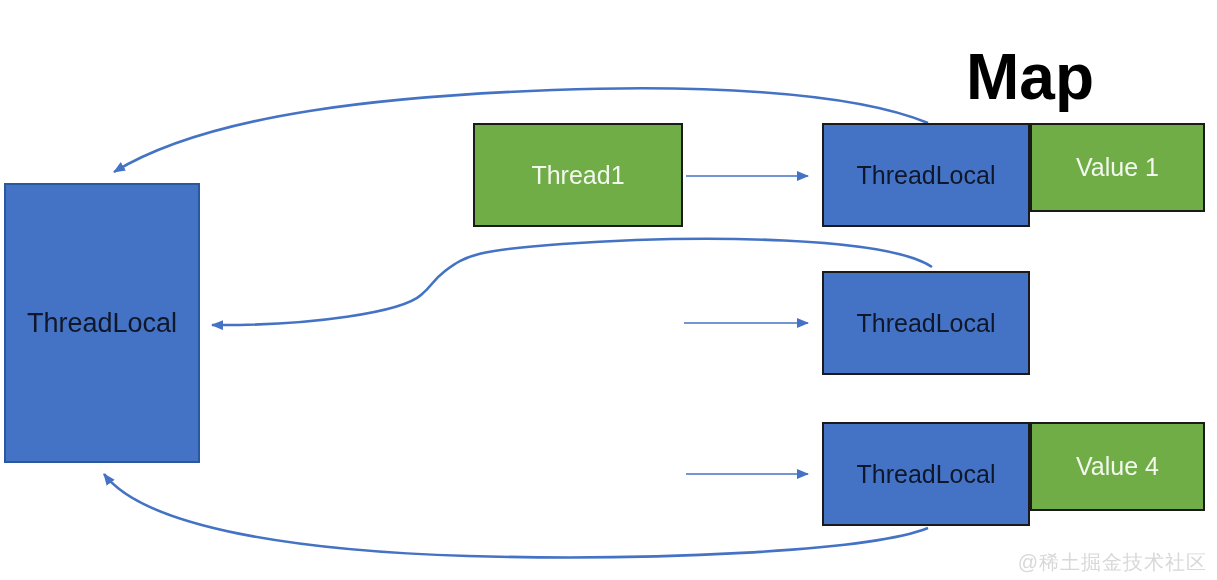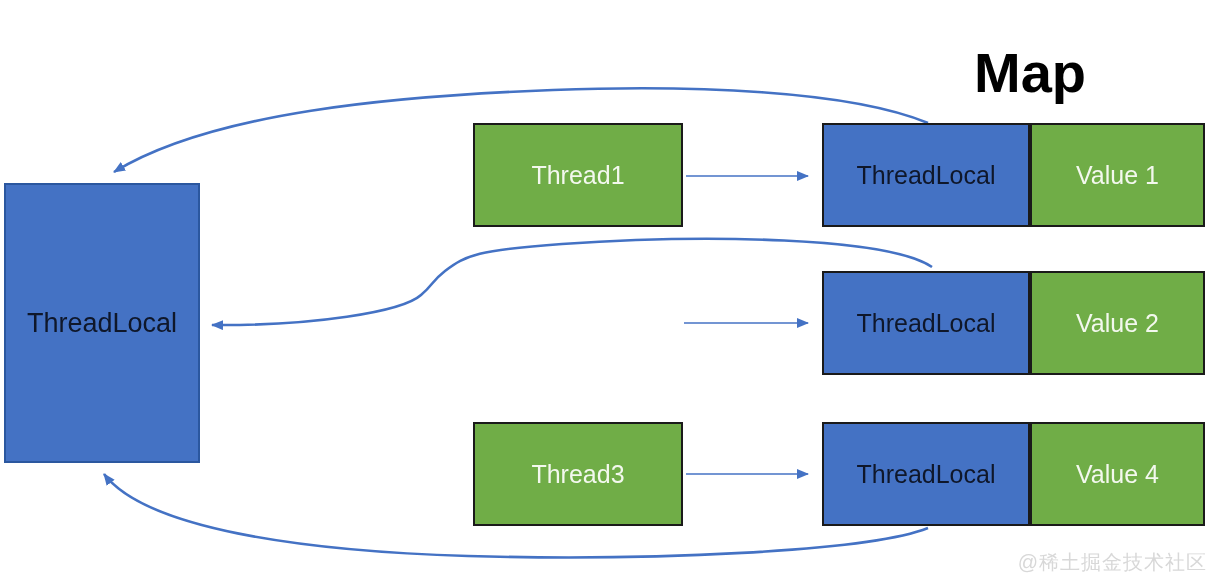--- a/index.html
+++ b/index.html
@@ -41,30 +41,30 @@
   }
   .main-box {
     left: 4px; top: 183px;
     width: 196px; height: 280px;
     background: var(--box-blue, #4472C4);
     border: 2px solid var(--main-box-border, #2B579F);
     font-size: 27px;
   }
   .thread-box { left: 473px; width: 210px; height: 104px; font-size: 25px; }
   .key-box    { left: 822px; width: 208px; height: 104px; font-size: 25px; }
-  .value-box  { left: 1030px; width: 175px; height: 104px; font-size: 25px; }
+  .value-box  { left: 1030px; width: 175px; height: 89px; font-size: 25px; }
   .row-1 { top: 123px; }
   .row-2 { top: 271px; }
   .row-3 { top: 422px; }
   .map-title {
     position: absolute;
     left: 940px; top: 40px;
     width: 180px;
     text-align: center;
-    font-size: 56px;
+    font-size: 64px;
     font-weight: bold;
     color: var(--title-color, #000000);
     letter-spacing: 0px;
   }
   .watermark {
     position: absolute;
     right: 10px; bottom: 4px;
     font-size: 20px;
     color: var(--watermark-color, #D8D8D8);
     letter-spacing: 1px;
@@ -104,27 +104,21 @@
   <div class="box box-blue key-box row-1">
     <span>ThreadLocal</span>
   </div>
   <div class="box box-green value-box row-1">
     <span>Value 1</span>
   </div>
 
   <div class="box box-blue key-box row-2">
     <span>ThreadLocal</span>
   </div>
-  <div class="box box-green value-box row-2">
-    <span>Value 2</span>
-  </div>
 
-  <div class="box box-green thread-box row-3">
-    <span>Thread3</span>
-  </div>
   <div class="box box-blue key-box row-3">
     <span>ThreadLocal</span>
   </div>
   <div class="box box-green value-box row-3">
     <span>Value 4</span>
   </div>
 
   <div class="watermark">@稀土掘金技术社区</div>
 
 </div>

